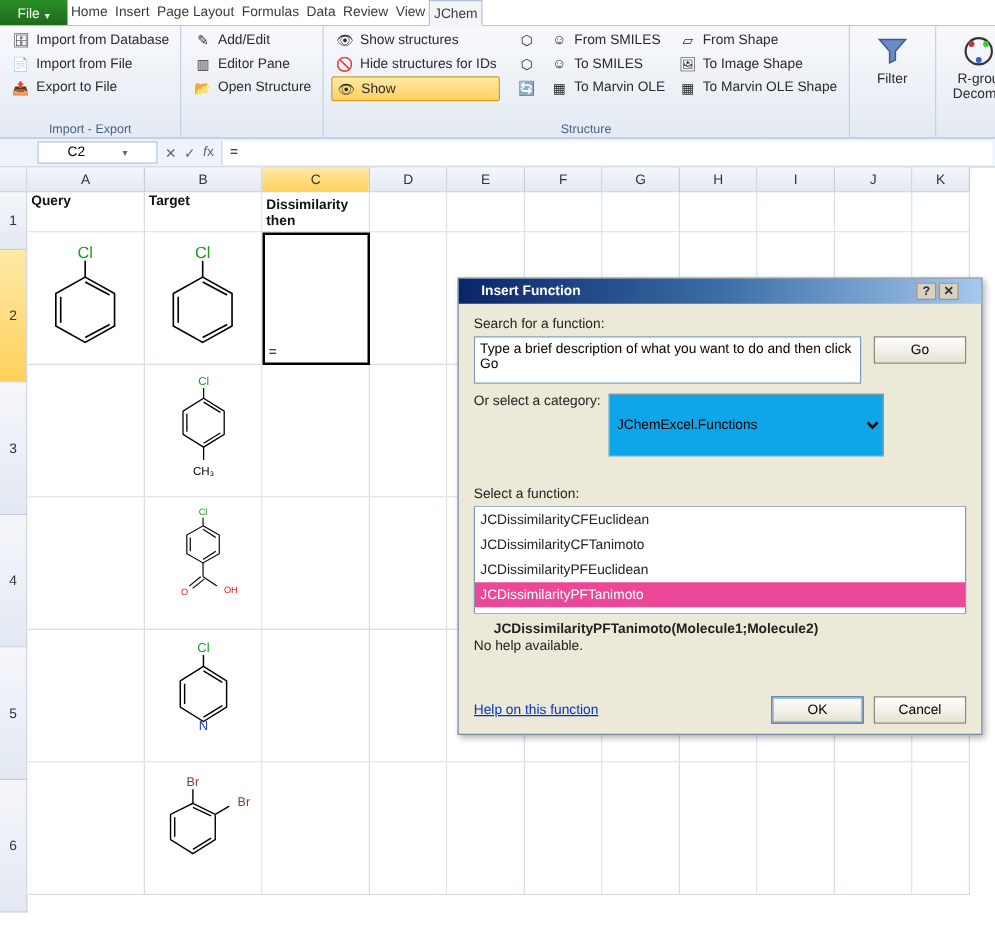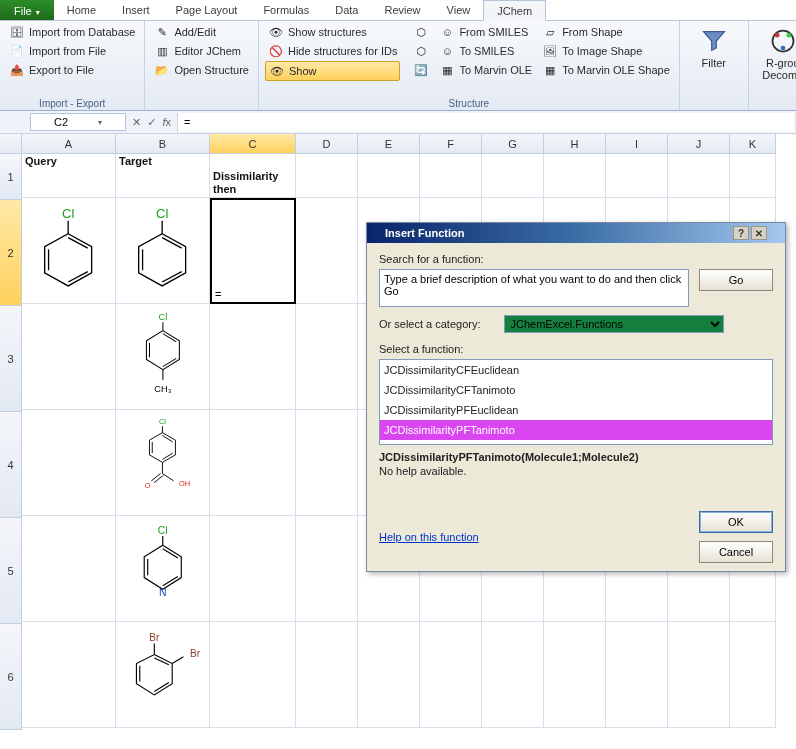--- a/index.html
+++ b/index.html
@@ -2,21 +2,21 @@
 <html><head>
 <meta charset="utf-8">
 <style>
 * { box-sizing: border-box; margin: 0; padding: 0; font-family: "Segoe UI", Tahoma, sans-serif; }
 body { background: #fff; font-size: 11px; overflow: hidden; width: 796px; height: 749px; position: relative; }
 
 
 .ribbon-tabs { display: flex; align-items: stretch; height: 21px; background: #fff; border-bottom: 1px solid #b6c4d9; }
 .file-tab { background: linear-gradient(#2c8e28,#1e6b1a); color: #fff; padding: 3px 14px; font-size: 11px; display: flex; align-items: flex-end; gap: 4px; }
 .file-tab .chev { font-size: 8px; }
-.tab { padding: 3px 13px; color: #3b3b3b; display: flex; align-items:center; }
+.tab { padding: 3px 3px; color: #3b3b3b; display: flex; align-items:center; }
 .tab.active { background: #f3f5f9; border: 1px solid #b6c4d9; border-bottom: 1px solid #f3f5f9; margin-bottom: -1px; }
 
 
 .ribbon { display: flex; background: linear-gradient(#f7f9fc,#e4eaf3); border-bottom: 1px solid #9bb0cf; height: 90px; }
 .group { border-right: 1px solid #c5d2e6; padding: 2px 6px 0 6px; display: flex; flex-direction: column; }
 .group-label { text-align: center; color: #4a6187; font-size: 10px; padding: 1px 0; margin-top: auto; }
 .btns { display: flex; gap: 4px; }
 .vstack { display: flex; flex-direction: column; gap: 1px; }
 .rbtn { display: flex; align-items: center; gap: 4px; padding: 1px 3px; color: #2a2a2a; border-radius: 2px; white-space: nowrap; }
 .rbtn.hl { background: linear-gradient(#ffe9a6,#ffd15c); border:1px solid #c9a227; }
@@ -49,30 +49,30 @@
 
 
 .dialog { position:absolute; left:366px; top:222px; width:420px; background:#ece9d8; border:1px solid #7a8aa5; box-shadow:2px 2px 5px rgba(0,0,0,.3); }
 .titlebar { background:linear-gradient(90deg,#0a246a,#3a6ea5 50%,#a6c8ef); color:#fff; padding:3px 18px; font-weight:bold; font-size:11px; display:flex; align-items:center; justify-content:space-between; }
 .titlebar .wbtns { display:flex; gap:2px; }
 .wbtn { width:16px; height:14px; background:#d6d2c4; border:1px solid #9a9484; display:flex; align-items:center; justify-content:center; font-size:10px; font-weight:bold; color:#333; }
 .dbody { padding:10px 12px 8px 12px; color:#222; font-size:11px; }
 .dlabel { margin-bottom:4px; }
 .searchrow { display:flex; gap:10px; align-items:flex-start; margin-bottom:8px; }
 .searchbox { flex:1; background:#fff; border:1px solid #7f9db9; padding:3px 4px; font-size:11px; height:38px; resize:none; outline:none; font-family:inherit; }
-.catrow { display:flex; align-items:center; gap:23px; margin-bottom:10px; }
-.catrow select { flex:1; background:#15803d; border:1px solid #7f9db9; padding:1px 2px; font-size:11px; max-width:220px; }
+.catrow { display:flex; gap:6px; margin-bottom:24px; }
+.catrow select { flex:1; background:#0ea5e9; border:1px solid #7f9db9; padding:17px 2px; font-size:11px; max-width:220px; }
 .funclist { background:#fff; border:1px solid #7f9db9; height:86px; overflow-y:scroll; font-size:11px; margin-bottom:6px; }
 .funclist div { padding:3px 4px; line-height:14px; }
-.funclist .selrow { background:#d946ef; color:#fff; }
-.sig { font-weight:bold; margin-bottom:2px; }
+.funclist .selrow { background:#ec4899; color:#fff; }
+.sig { font-weight:bold; margin-bottom:2px;margin-left:16px; }
 .help { color:#222; margin-bottom:28px; }
 .dlink { color:#0033cc; text-decoration:underline; }
 .dfoot { display:flex; justify-content:space-between; align-items:center; padding-top:6px; }
-.dbtns { display:flex; gap:8px;flex-direction:column; }
+.dbtns { display:flex; gap:8px; }
 .dbtn { width:74px; height:22px; background:linear-gradient(#fefefe,#e6e2d3); border:1px solid #8c8a7b; font-size:11px; }
 .dbtn.def { border:1px solid #3a6ea5; box-shadow:0 0 0 1px #8aaee0 inset; }
 
 
 .mol svg { max-width:90%; max-height:90%; }
 </style>
 </head>
 <body>
 
 <div class="ribbon-tabs">
@@ -110,21 +110,21 @@
   </div>
 
   <div class="group">
     <div class="vstack">
       <div class="rbtn">
           <span class="ico">✎</span>
           <span>Add/Edit</span>
         </div>
       <div class="rbtn">
           <span class="ico">▥</span>
-          <span>Editor JChem</span>
+          <span>Editor Pane</span>
         </div>
       <div class="rbtn">
           <span class="ico">📂</span>
           <span>Open Structure</span>
         </div>
     </div>
     <div class="group-label">&nbsp;</div>
   </div>
 
   <div class="group" style="flex:1;">
@@ -245,21 +245,21 @@
       <div class="colh colD">D</div>
       <div class="colh colE">E</div>
       <div class="colh colF">F</div>
       <div class="colh colG">G</div>
       <div class="colh colH">H</div>
       <div class="colh colI">I</div>
       <div class="colh colJ">J</div>
       <div class="colh colK">K</div>
     </div>
 
-    <div class="cellrow" style="height:44px">
+    <div class="cellrow" style="height:32px">
       <div class="cell colA hdr">Query</div>
       <div class="cell colB hdr">Target</div>
       <div class="cell colC hdr" style="white-space:normal;line-height:1.2;display:flex;align-items:flex-end;">Dissimilarity then</div>
       <div class="cell colD"></div>
         <div class="cell colE"></div>
         <div class="cell colF"></div>
         <div class="cell colG"></div>
         <div class="cell colH"></div>
         <div class="cell colI"></div>
         <div class="cell colJ"></div>

